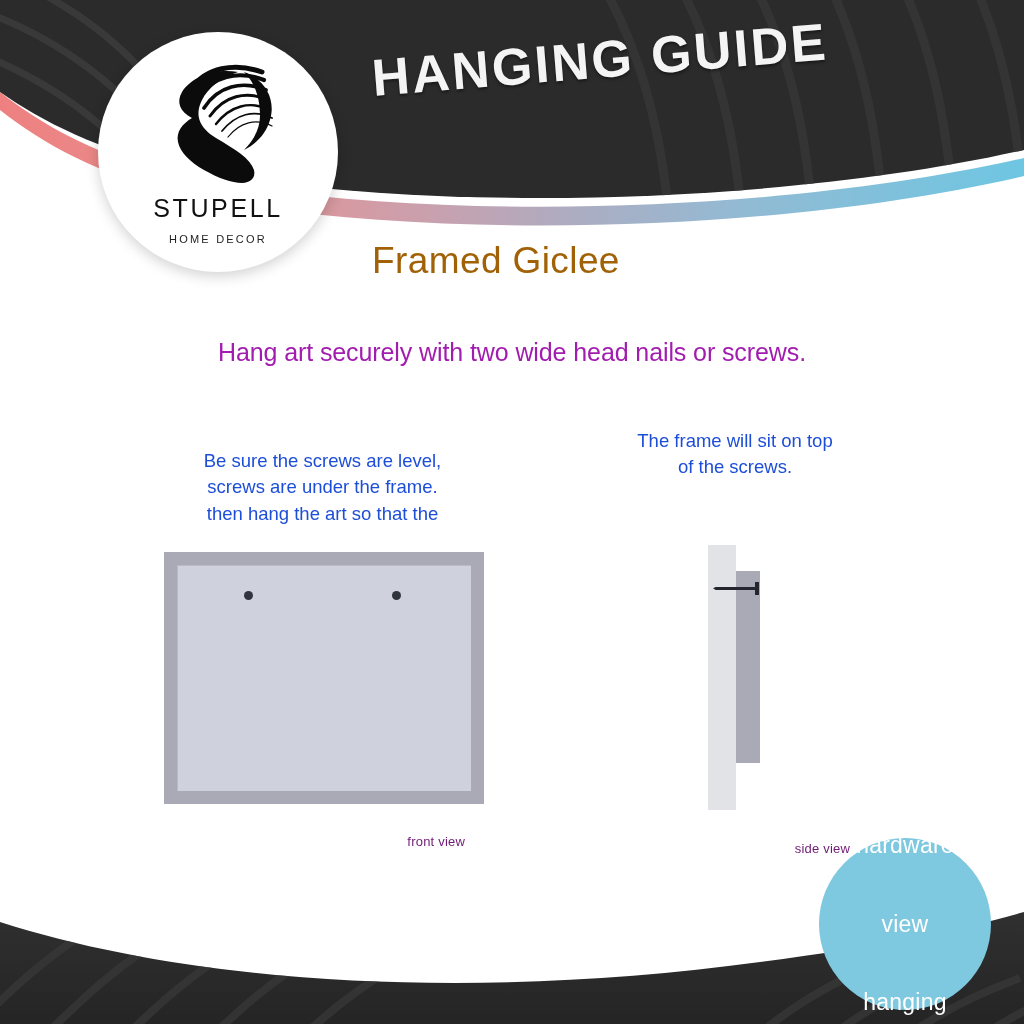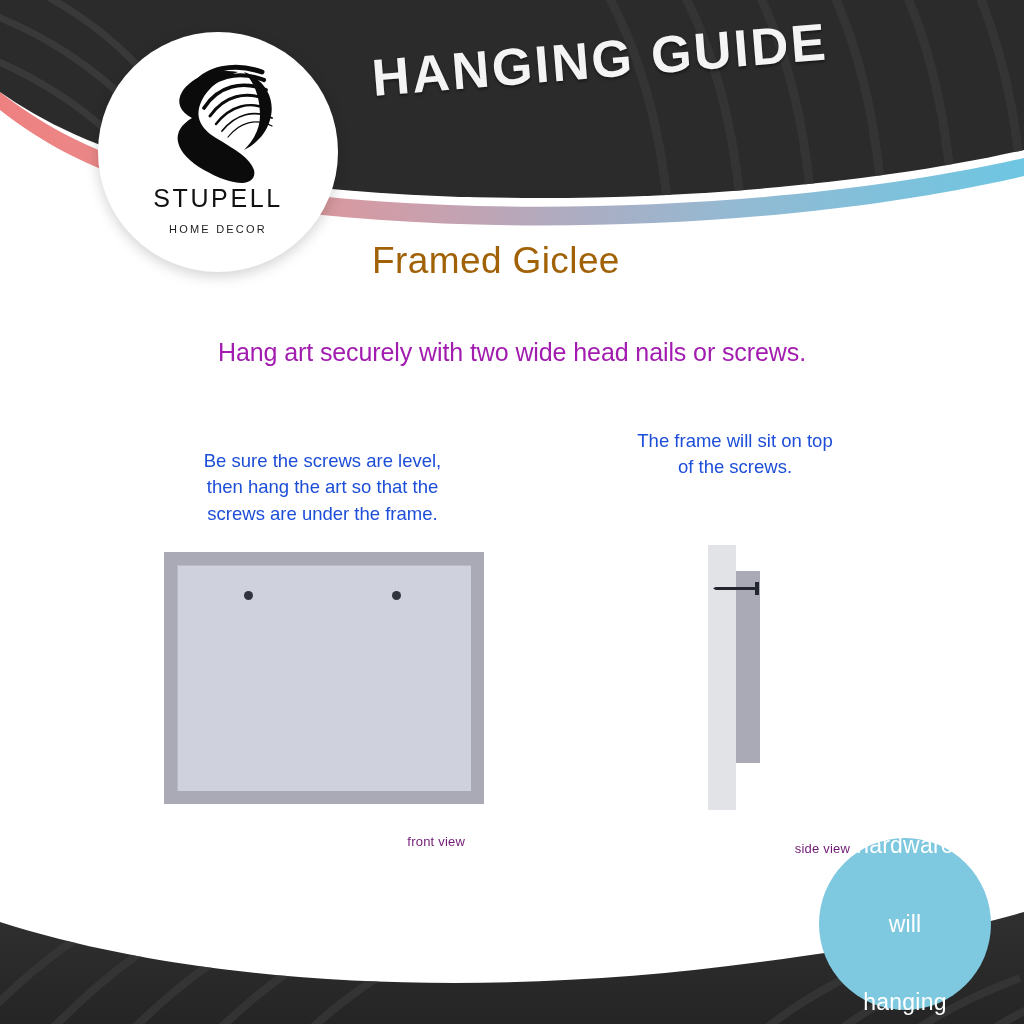--- a/index.html
+++ b/index.html
@@ -40,21 +40,21 @@
   #logo-mark{
     margin-top:22px;
     width:120px;height:130px;
   }
   #logo-word{
     font-size:25px;
     letter-spacing:2.6px;
     color:#111111;
     font-weight:400;
     line-height:1;
-    margin-top:2px;
+    margin-top:12px;
     text-align:center;
   }
   #logo-sub{
     font-size:11px;
     letter-spacing:2.2px;
     color:#222222;
     font-weight:400;
     margin-top:12px;
   }
 
@@ -305,22 +305,22 @@
   <div id="header-title">
     <span>HANGING GUIDE</span>
   </div>
 
   <div id="product-type">Framed Giclee</div>
 
   <div id="main-instruction">Hang art securely with two wide head nails or screws.</div>
 
   <div id="front-caption" class="col-caption">
     <div>Be sure the screws are level,</div>
+    <div>screws are under the frame.</div>
     <div>then hang the art so that the</div>
-    <div>screws are under the frame.</div>
   </div>
 
   <div id="front-view-art">
     <div id="front-view-inner">
       <div class="screw-dot" id="screw-dot-left"></div>
       <div class="screw-dot" id="screw-dot-right"></div>
     </div>
   </div>
 
   <div id="front-view-label" class="view-label">front view</div>
@@ -334,17 +334,17 @@
     <div id="side-wall"></div>
     <div id="side-frame"></div>
     <div id="side-nail-shaft"></div>
     <div id="side-nail-head"></div>
   </div>
 
   <div id="side-view-label" class="view-label">side view</div>
 
   <div id="hardware-badge">
     <span>hardware</span>
-    <span>will</span>
+    <span>view</span>
     <span>hanging</span>
   </div>
 
 </div>
 
 </body></html>

